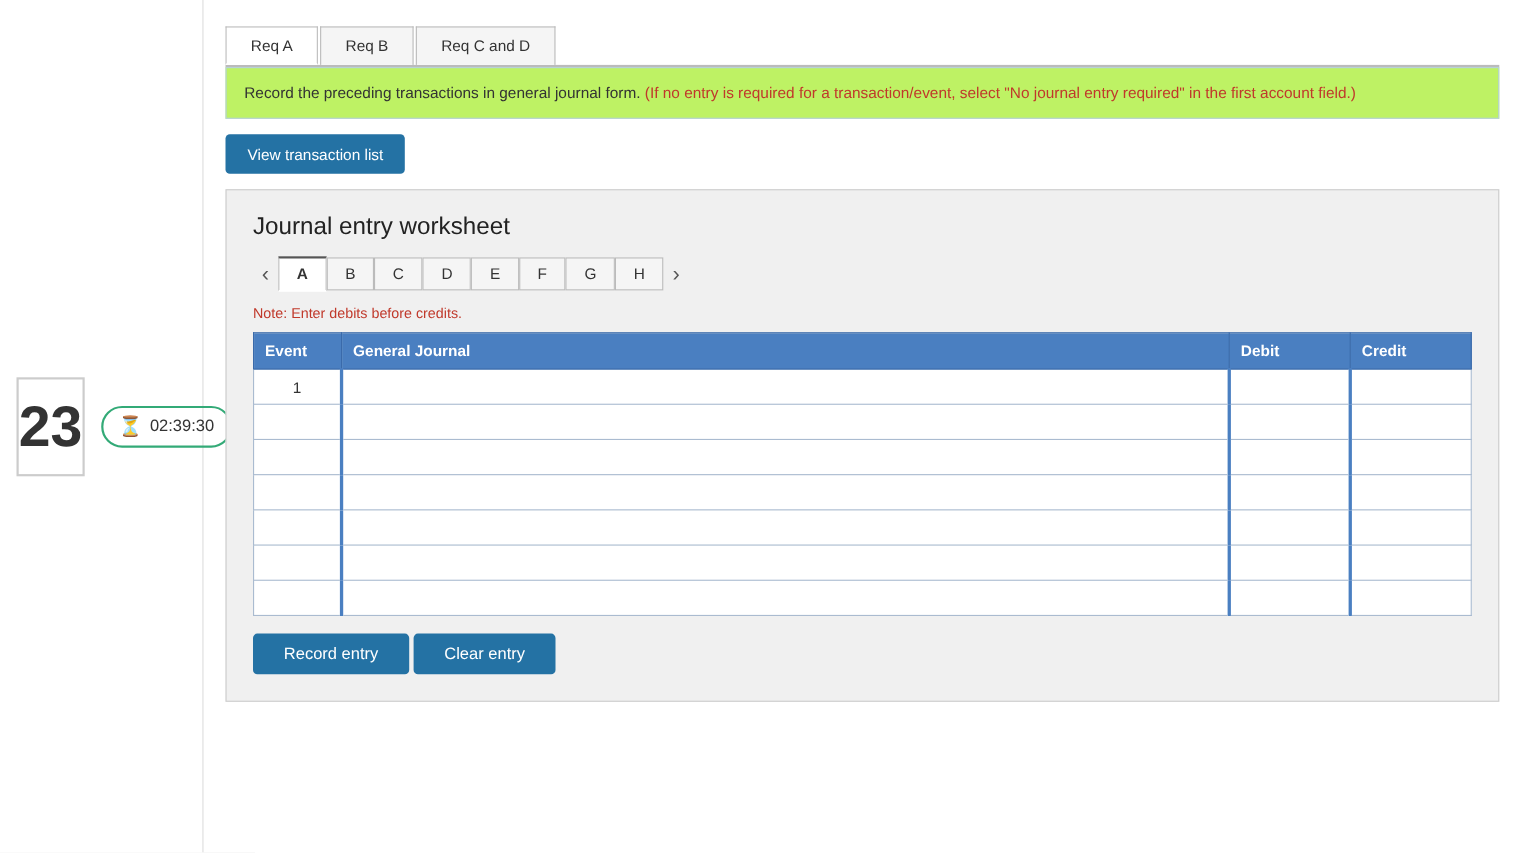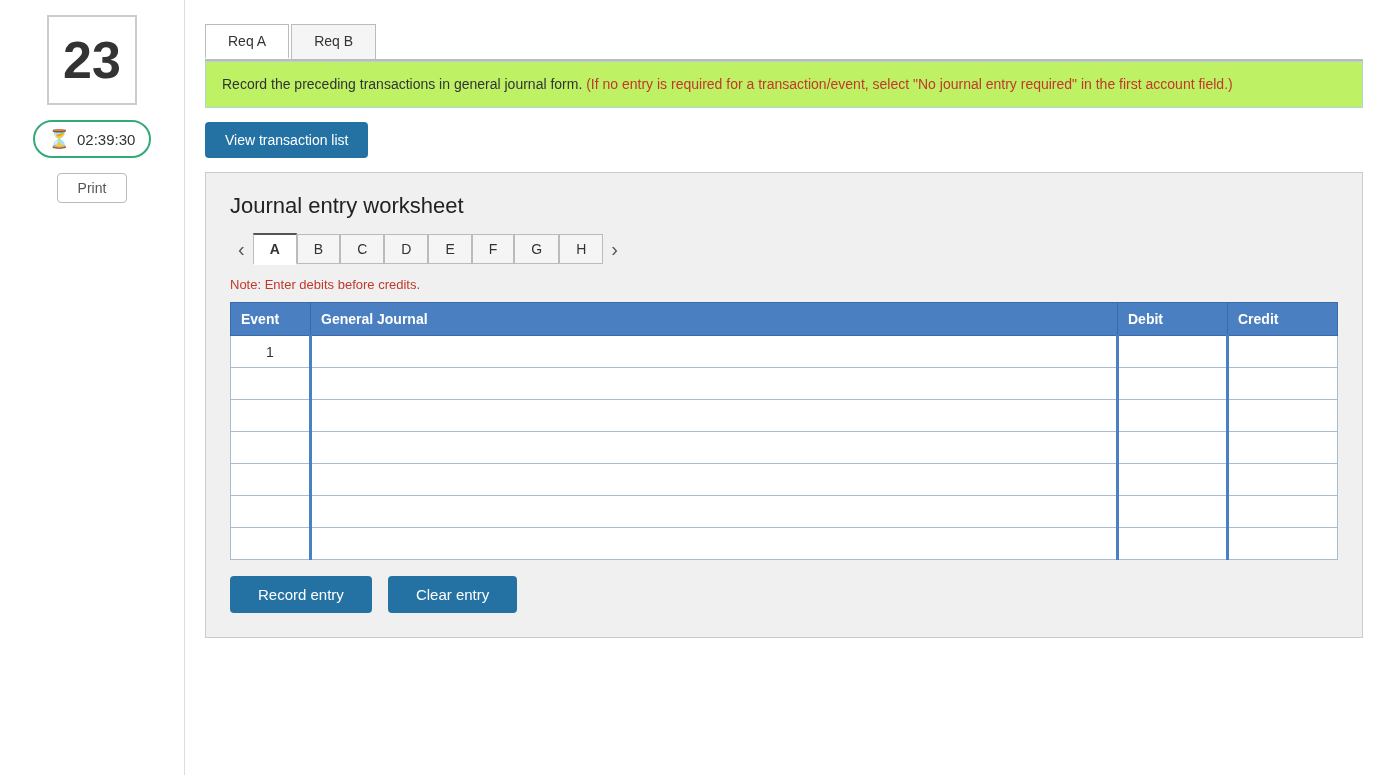--- a/index.html
+++ b/index.html
@@ -11,21 +11,21 @@
     }
     .page-layout {
       display: flex;
       width: 1383px;
       min-height: 775px;
     }
     .left-sidebar {
       width: 185px;
       padding: 15px;
       display: flex;
-      flex-direction: column;
+      flex-direction: row;
       align-items: center;
       gap: 15px;
       border-right: 1px solid #ddd;
       background: #fff;
     }
     .problem-number-box {
       border: 2px solid #ccc;
       width: 90px;
       height: 90px;
       display: flex;
@@ -200,21 +200,21 @@
       border-left: 3px solid #4a7fc1 !important;
     }
     td.debit-input-cell {
       border-left: 3px solid #4a7fc1 !important;
     }
     td.credit-input-cell {
       border-left: 3px solid #4a7fc1 !important;
     }
     .bottom-buttons {
       display: flex;
-      gap: 16px;
+      gap: 4px;
       margin-top: 16px;
       align-items: center;
     }
     .bottom-btn {
       padding: 10px 28px;
       border: none;
       border-radius: 4px;
       font-size: 15px;
       cursor: pointer;
       color: #fff;
@@ -239,20 +239,21 @@
       <span>02:39:30</span>
     </div>
     <button class="print-btn">Print</button>
   </div>
 
   <div class="main-content">
     
     <div class="tabs">
       <div class="tab active">Req A</div>
       <div class="tab">Req B</div>
+      <div class="tab">Req C and D</div>
     </div>
 
     
     <div class="instruction-banner">
       <span>Record the preceding transactions in general journal form.</span>
       <span class="red-text">(If no entry is required for a transaction/event, select "No journal entry required" in the first account field.)</span>
     </div>
 
     
     <button class="view-transaction-btn">View transaction list</button>

